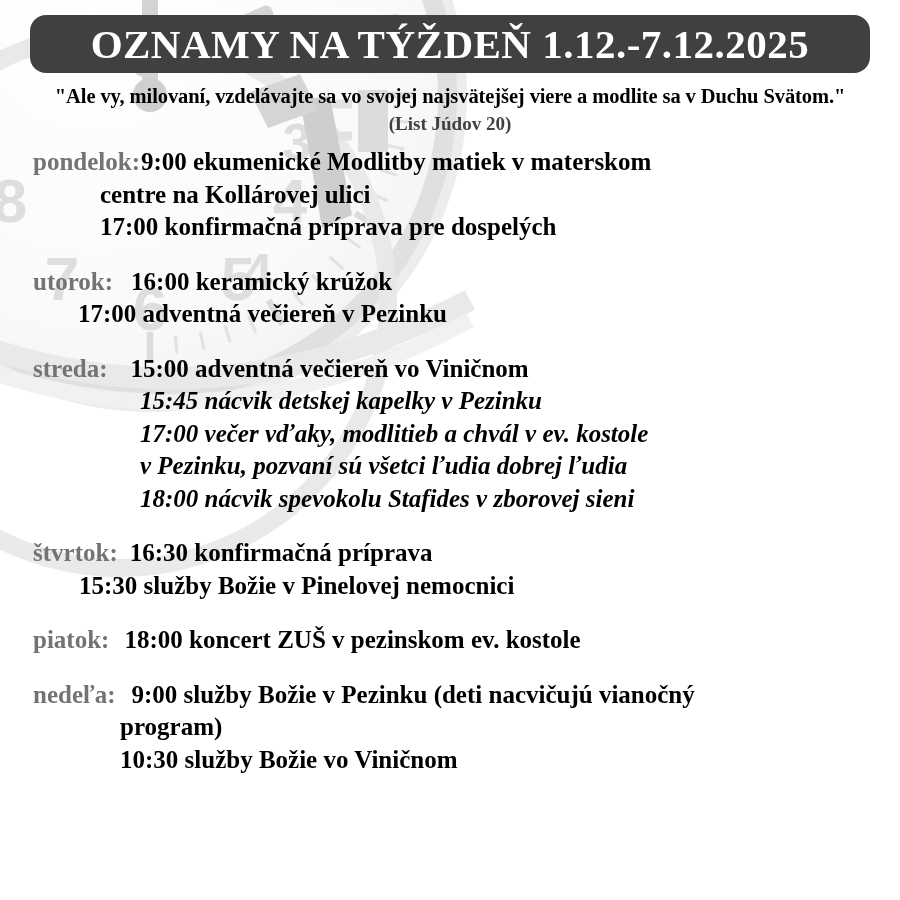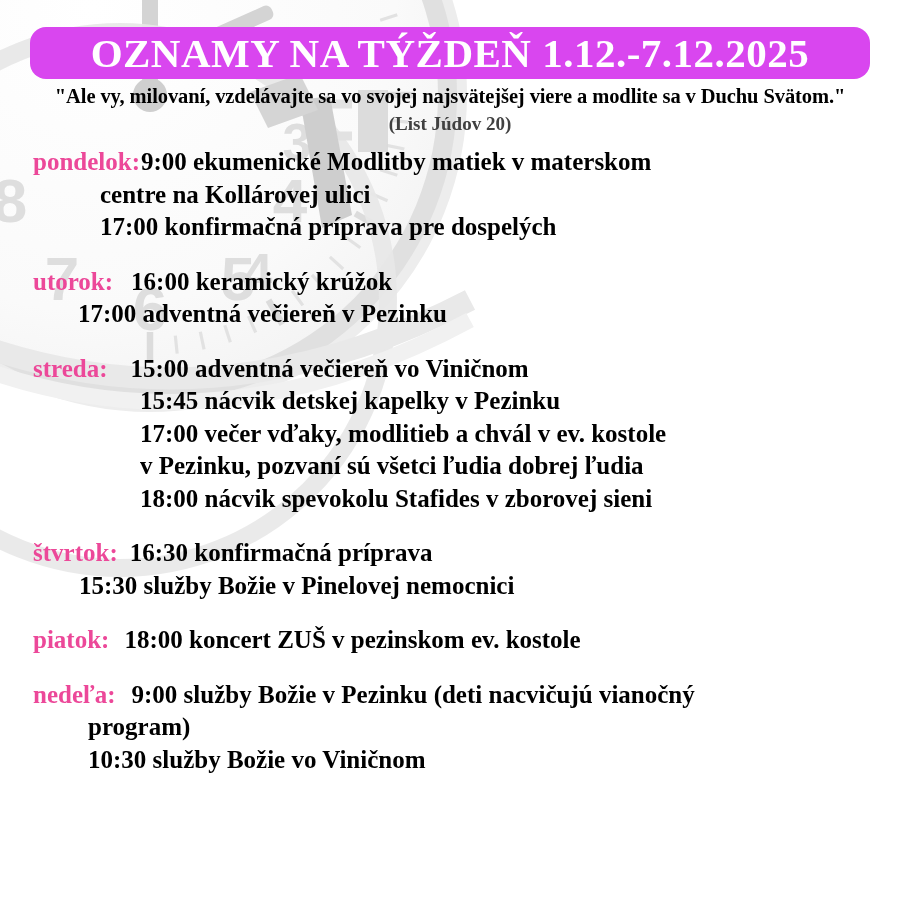--- a/index.html
+++ b/index.html
@@ -36,28 +36,27 @@
     top: 0;
     left: 0;
   }
 
   
   .banner {
     position: absolute;
     left: 30px;
     top: 15px;
     width: 840px;
-    height: 52px;
-    background: #d946ef;
+    height: 58px;
+    background: #404040;
     border-radius: 16px;
     z-index: 5;
     display: flex;
     align-items: center;
     justify-content: center;
-    margin-top: 12px;
   }
   .banner-title {
     color: #ffffff;
     font-size: 41px;
     font-weight: 700;
     letter-spacing: 0.5px;
     white-space: nowrap;
     line-height: 1;
     font-family: "Liberation Serif", "DejaVu Serif", serif;
   }
@@ -110,42 +109,42 @@
     font-weight: 700;
     color: #000000;
     line-height: 1.3;
     white-space: nowrap;
   }
   .day-label {
     display: inline-block;
     text-align: left;
     font-size: 25px;
     font-weight: 700;
-    color: #ec4899;
+    color: #737373;
     flex: 0 0 auto;
     margin-left: 33px;
   }
   .entry-text {
     display: inline-block;
     font-size: 25px;
     font-weight: 700;
     color: #000000;
     flex: 0 0 auto;
   }
   .line.first .entry-text { margin-left: 1px; }
   .line.cont { padding-left: 168px; }
 
   
   .g-pondelok .day-label { min-width: 0; }
   .g-pondelok .line.cont { padding-left: 100px; }
 
   .g-utorok .line.cont { padding-left: 78px; }
-  .g-streda .line.cont { padding-left: 140px; }
+  .g-streda .line.cont { padding-left: 140px; font-style: italic; }
   .g-stvrtok .line.cont { padding-left: 79px; }
-  .g-nedela .line.cont { padding-left: 88px; }
+  .g-nedela .line.cont { padding-left: 120px; }
 
   .g-utorok .line.first .entry-text { margin-left: 18px; }
   .g-streda .line.first .entry-text { margin-left: 23px; }
   .g-stvrtok .line.first .entry-text { margin-left: 12px; }
   .g-piatok .line.first .entry-text { margin-left: 15px; }
   .g-nedela .line.first .entry-text { margin-left: 16px; }
 </style>
 </head>
 <body>
 

